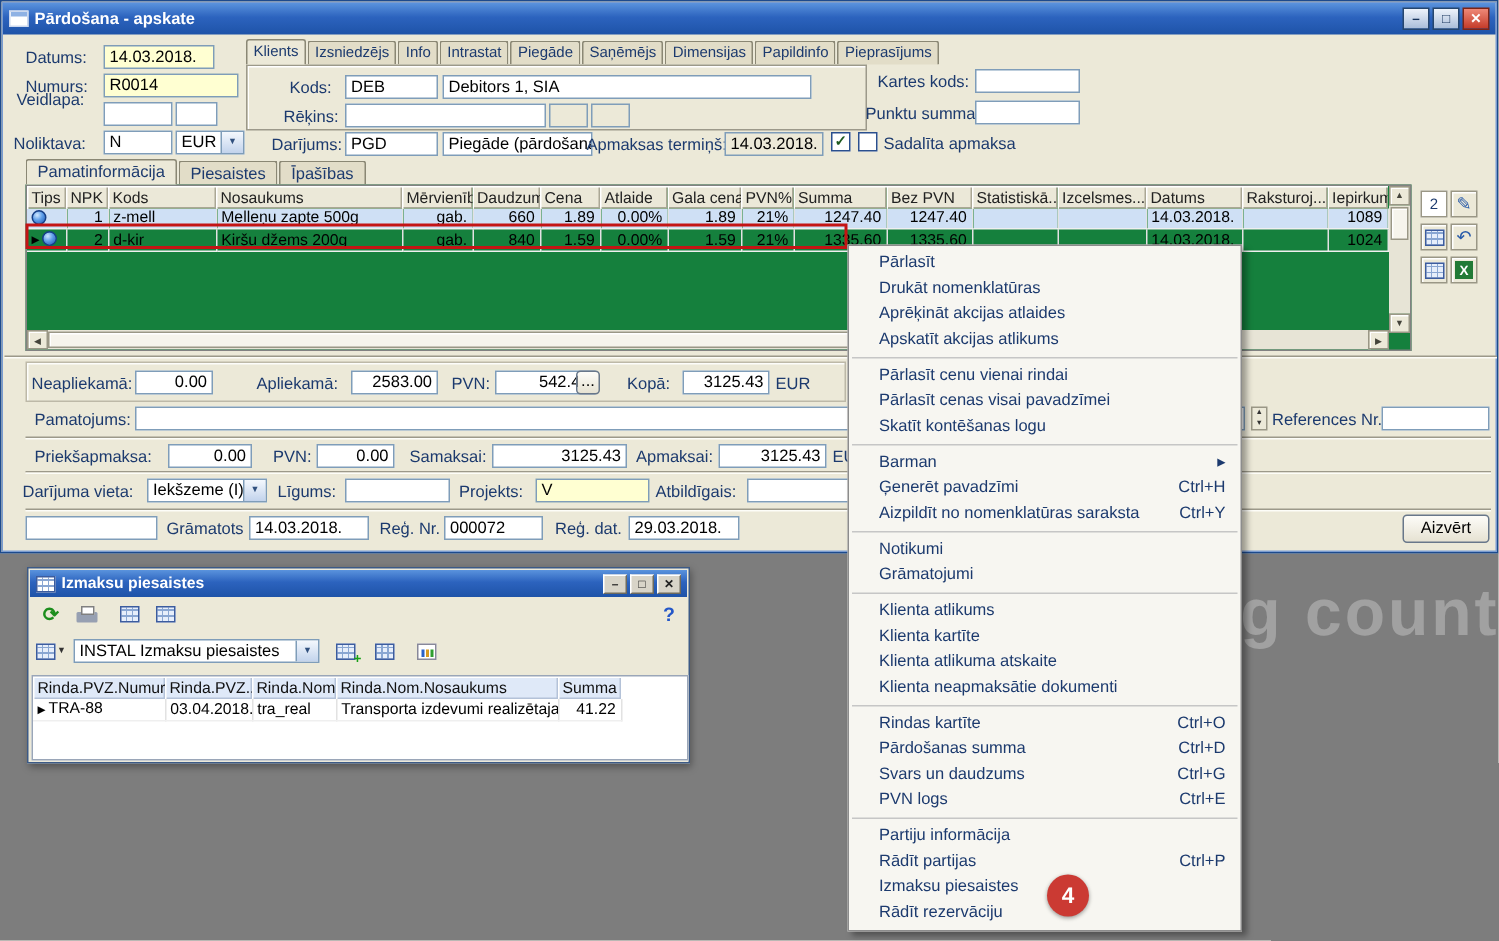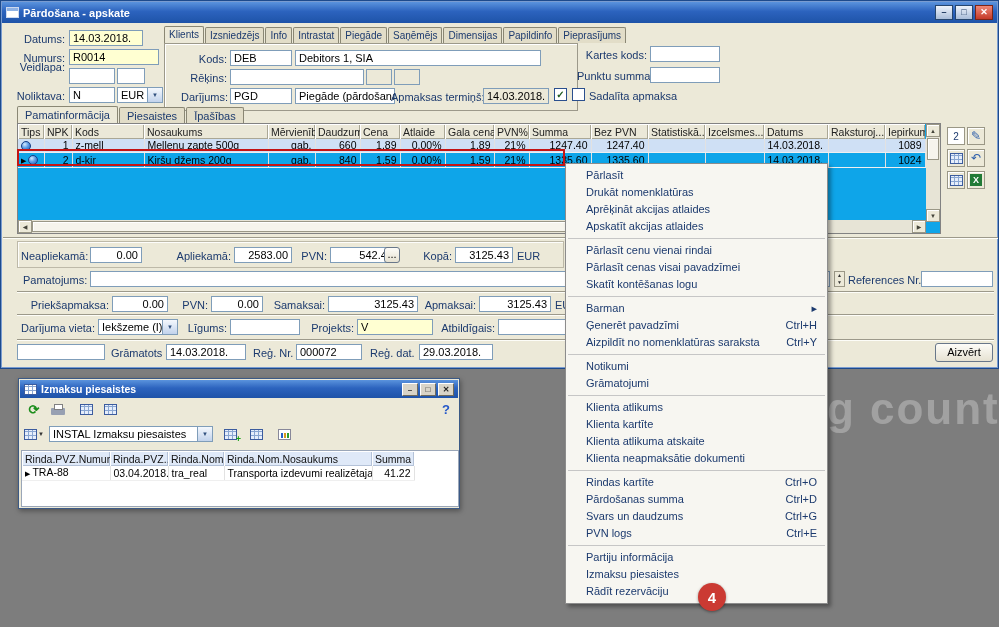--- a/index.html
+++ b/index.html
@@ -8,36 +8,36 @@
   .watermark{position:absolute;left:798px;top:384px;width:340px;font-size:44px;font-weight:bold;color:rgba(240,240,240,.32);letter-spacing:2px;white-space:nowrap;z-index:0}
 
   .main-window{position:absolute;left:0;top:0;width:999px;height:369px;background:#ece9d8;border:1px solid #1d4a8c;box-shadow:inset 0 0 0 1px #7a9cd0;z-index:1}
   .titlebar{position:absolute;left:1px;top:1px;right:1px;height:21px;background:linear-gradient(180deg,#5a93dd 0%,#2c63be 45%,#1e53a8 100%);display:flex;align-items:center;gap:4px;padding:0 4px;color:#fff;font-weight:bold;font-size:11px}
   .win-icon{display:inline-block;width:13px;height:11px;background:#fff;border:1px solid #cdd9ee;box-shadow:inset 0 3px 0 #8fb2e4}
   .tb-btns{margin-left:auto;display:flex}
   .tb-btn{width:18px;height:15px;margin-left:2px;border:1px solid #26466e;font-size:9px;line-height:13px;text-align:center;color:#16325a;background:linear-gradient(180deg,#eef3fb,#a9bdd9);font-weight:bold}
   .tb-btn.close{background:linear-gradient(180deg,#ee8877,#c43a28);color:#fff;border-color:#7c2416}
 
   .lbl{position:absolute;color:#1c3a6e;white-space:nowrap;font-size:11px}
-  .lbl.r{text-align:right}
+  .lbl.r{text-align:left}
   .field{position:absolute;height:16px;border:1px solid #7f9db9;background:#fff;padding:1px 3px;line-height:12px;white-space:nowrap;overflow:hidden;font-size:11px}
   .field.yellow{background:#ffffd2}
   .field.gray{background:#ece9d8}
   .field.num{text-align:right}
   .combo-arrow{position:absolute;right:0;top:0;bottom:0;width:15px;background:linear-gradient(180deg,#f4f8fd,#c2d3ec);border-left:1px solid #7f9db9;font-size:6px;color:#30507e;display:flex;align-items:center;justify-content:center}
 
   .tabs{position:absolute;height:17px;white-space:nowrap}
   .tab{display:inline-block;height:16px;padding:2px 4px 0;margin-right:1px;border:1px solid #8a8774;border-bottom:none;border-radius:2px 2px 0 0;background:#e2ddc8;color:#1c3a6e;font-size:10px;vertical-align:bottom}
   .tab.selected{background:#ece9d8;height:17px;position:relative;z-index:3}
   .main-tabs .tab{font-size:11px;padding:2px 7px 0}
   .tabbox{position:absolute;border:1px solid #9c998a;box-shadow:inset 1px 1px 0 #fff;background:#ece9d8}
 
   .checkbox{position:absolute;width:13px;height:13px;background:#fff;border:1px solid #2a4f8e;text-align:center;font-size:10px;line-height:12px;color:#1e5a1e;font-weight:bold}
 
-  .grid-wrap{position:absolute;left:16px;top:122px;width:924px;height:111px;background:#0ea5e9;border:1px solid #828282;overflow:hidden}
+  .grid-wrap{position:absolute;left:16px;top:122px;width:924px;height:111px;background:#15803d;border:1px solid #828282;overflow:hidden}
   table.datagrid{border-collapse:collapse;table-layout:fixed;font-size:10.5px}
   .datagrid th{background:#ebe8d8;box-shadow:inset 1px 1px 0 #fff,inset -1px -1px 0 #aaa795;font-weight:normal;color:#222;text-align:left;padding:0 3px;height:15px;white-space:nowrap;overflow:hidden}
   .datagrid td{border-right:1px solid #e2e2e2;border-bottom:1px solid #efefef;padding:0 3px;height:13px;line-height:13px;white-space:nowrap;overflow:hidden}
   .datagrid tr.selected td{background:#cfe0f5}
   .main-grid{width:907px}
   .main-grid .c0{width:26px}.main-grid .c1{width:28px}.main-grid .c2{width:72px}.main-grid .c3{width:124px}
   .main-grid .c4{width:47px}.main-grid .c5{width:45px}.main-grid .c6{width:40px}.main-grid .c7{width:45px}
   .main-grid .c8{width:49px}.main-grid .c9{width:35px}.main-grid .c10{width:62px}.main-grid .c11{width:57px}
   .main-grid .c12{width:57px}.main-grid .c13{width:59px}.main-grid .c14{width:64px}.main-grid .c15{width:57px}.main-grid .c16{width:40px}
   .main-grid td.c1,.main-grid td.c4,.main-grid td.c5,.main-grid td.c6,.main-grid td.c7,.main-grid td.c8,
@@ -112,21 +112,21 @@
     <div class="field" style="left:68px;top:67px;width:46px"></div>
     <div class="field" style="left:116px;top:67px;width:28px"></div>
     <span class="lbl r" style="left:8px;top:89px;width:56px">Noliktava:</span>
     <div class="field" style="left:68px;top:86px;width:46px">N</div>
     <div class="field" style="left:116px;top:86px;width:46px">
       <span>EUR</span>
       <span class="combo-arrow">▼</span>
     </div>
 
     <div class="tabs client-tabs" style="left:163px;top:25px"><span class="tab selected">Klients</span><span class="tab">Izsniedzējs</span><span class="tab">Info</span><span class="tab">Intrastat</span><span class="tab">Piegāde</span><span class="tab">Saņēmējs</span><span class="tab">Dimensijas</span><span class="tab">Papildinfo</span><span class="tab">Pieprasījums</span></div>
-    <div class="tabbox" style="left:163px;top:42px;width:414px;height:68px">
+    <div class="tabbox" style="left:163px;top:42px;width:414px;height:44px">
       <span class="lbl r" style="left:28px;top:9px;width:34px">Kods:</span>
       <div class="field" style="left:65px;top:6px;width:62px">DEB</div>
       <div class="field" style="left:130px;top:6px;width:246px">Debitors 1, SIA</div>
       <span class="lbl r" style="left:24px;top:28px;width:38px">Rēķins:</span>
       <div class="field" style="left:65px;top:25px;width:134px"></div>
       <div class="field gray" style="left:201px;top:25px;width:26px"></div>
       <div class="field gray" style="left:229px;top:25px;width:26px"></div>
       <span class="lbl r" style="left:16px;top:47px;width:46px">Darījums:</span>
       <div class="field" style="left:65px;top:44px;width:62px">PGD</div>
       <div class="field" style="left:130px;top:44px;width:100px">Piegāde (pārdošana)</div>
@@ -365,21 +365,21 @@
             </tr>
           </tbody>
         </table>
     </div>
   </div>
 
   <div class="context-menu">
       <div class="menu-item"><span>Pārlasīt</span></div>
       <div class="menu-item"><span>Drukāt nomenklatūras</span></div>
       <div class="menu-item"><span>Aprēķināt akcijas atlaides</span></div>
-      <div class="menu-item"><span>Apskatīt akcijas atlaides</span></div>
+      <div class="menu-item"><span>Apskatīt akcijas atlikums</span></div>
       <div class="menu-sep"></div>
       <div class="menu-item"><span>Pārlasīt cenu vienai rindai</span></div>
       <div class="menu-item"><span>Pārlasīt cenas visai pavadzīmei</span></div>
       <div class="menu-item"><span>Skatīt kontēšanas logu</span></div>
       <div class="menu-sep"></div>
       <div class="menu-item"><span>Barman</span><span class="shortcut">▸</span></div>
       <div class="menu-item"><span>Ģenerēt pavadzīmi</span><span class="shortcut">Ctrl+H</span></div>
       <div class="menu-item"><span>Aizpildīt no nomenklatūras saraksta</span><span class="shortcut">Ctrl+Y</span></div>
       <div class="menu-sep"></div>
       <div class="menu-item"><span>Notikumi</span></div>
@@ -389,19 +389,20 @@
       <div class="menu-item"><span>Klienta kartīte</span></div>
       <div class="menu-item"><span>Klienta atlikuma atskaite</span></div>
       <div class="menu-item"><span>Klienta neapmaksātie dokumenti</span></div>
       <div class="menu-sep"></div>
       <div class="menu-item"><span>Rindas kartīte</span><span class="shortcut">Ctrl+O</span></div>
       <div class="menu-item"><span>Pārdošanas summa</span><span class="shortcut">Ctrl+D</span></div>
       <div class="menu-item"><span>Svars un daudzums</span><span class="shortcut">Ctrl+G</span></div>
       <div class="menu-item"><span>PVN logs</span><span class="shortcut">Ctrl+E</span></div>
       <div class="menu-sep"></div>
       <div class="menu-item"><span>Partiju informācija</span></div>
+      <div class="menu-item"><span>Rādīt partijas</span><span class="shortcut">Ctrl+P</span></div>
       <div class="menu-item"><span>Izmaksu piesaistes</span></div>
       <div class="menu-item"><span>Rādīt rezervāciju</span></div>
     </div>
 
   <div class="badge">4</div>
 
 </div>
 
 </body></html>

